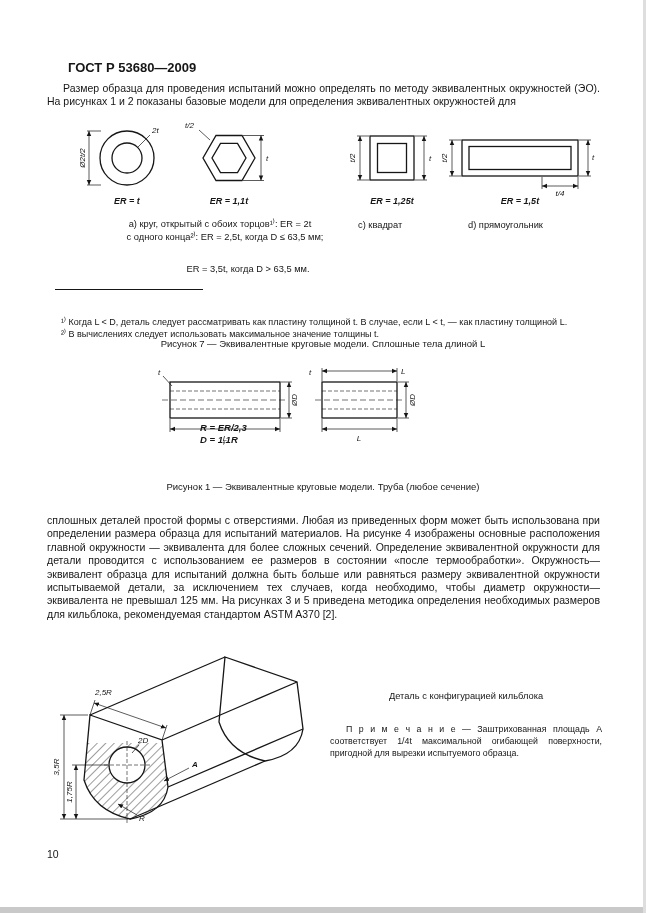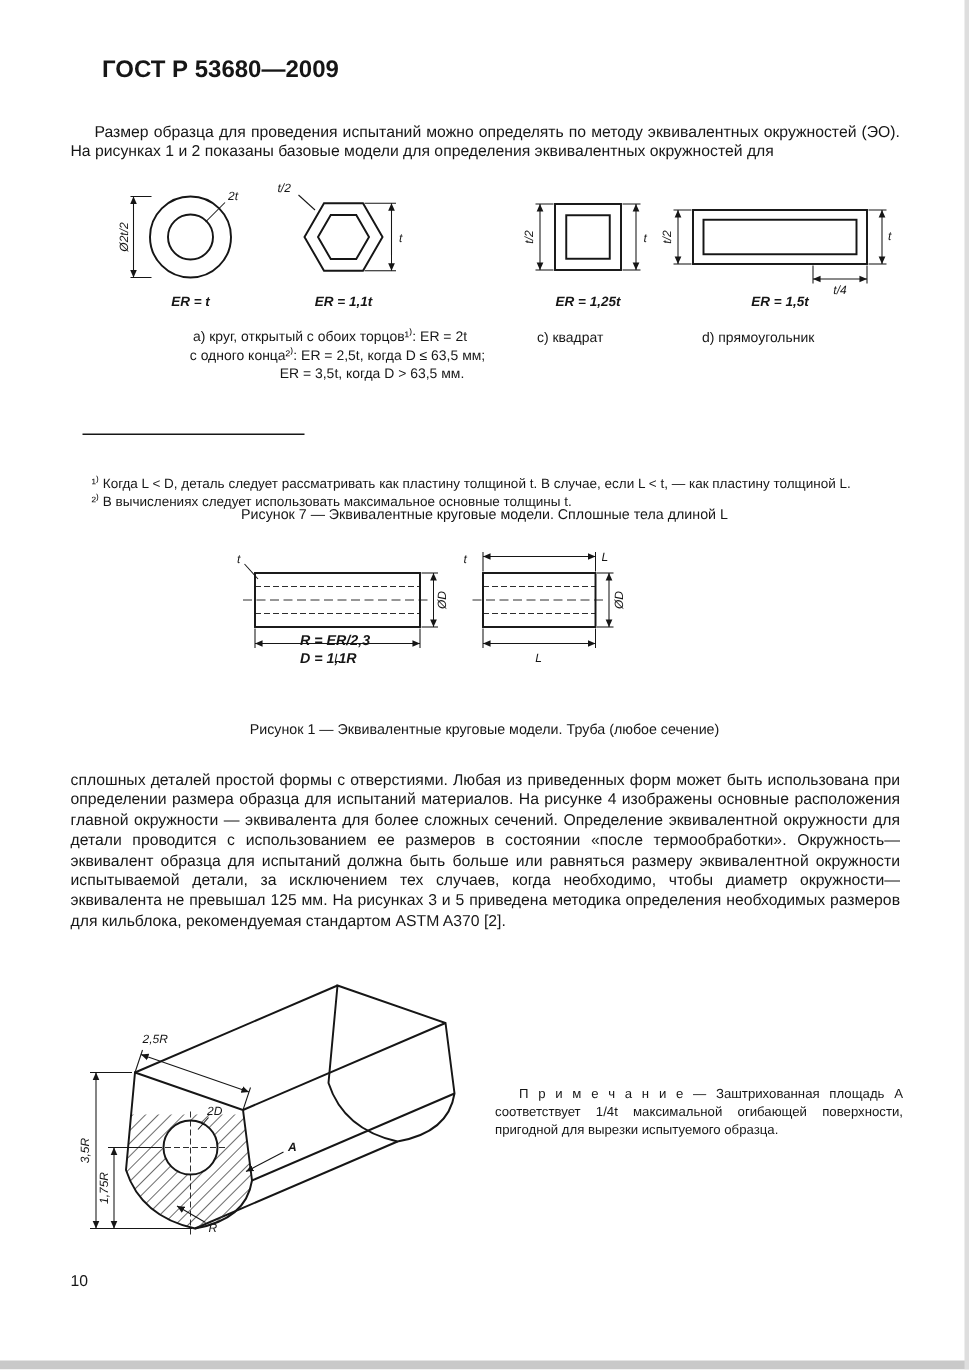--- a/index.html
+++ b/index.html
@@ -1,32 +1,32 @@
 <!DOCTYPE html>
 <html><head>
 <meta charset="utf-8">
 <style>
   html,body{margin:0;padding:0;}
   body{
     width:646px;height:913px;background:#ffffff;position:relative;
     font-family:"Liberation Sans", sans-serif;color:#161616;overflow:hidden;
   }
   .abs{position:absolute;}
-  .doc-header{left:47px;top:38px;font-size:16px;font-weight:bold;padding-left:21px;}
+  .doc-header{left:47px;top:60px;font-size:13px;font-weight:bold;padding-left:21px;}
   .para{width:553px;font-size:10.5px;line-height:13.4px;text-align:justify;}
   .para.indented{text-indent:16px;}
   .intro{left:47px;top:82px;}
   .bodytext{left:47px;top:514px;}
   .fig1-svg{left:47px;top:114px;}
   .fig2-svg{left:152px;top:362px;}
   .fig3-svg{left:42px;top:645px;}
   .cap{font-size:9.3px;line-height:12.6px;text-align:center;}
   .cap-ab{left:80px;top:218px;width:280px;}
   .cap-ab .ln2{padding-left:10px;}
-  .cap-ab .ln3{padding-left:56px;}
+  .cap-ab .ln3{padding-left:56px;margin-top:20px;}
   .cap-c{left:358px;top:219px;}
   .cap-d{left:468px;top:219px;}
   .fn-sep{left:55px;top:289px;width:148px;border-top:1px solid #161616;height:0;}
   .footnotes{left:47px;top:295px;width:553px;font-size:9px;line-height:11.6px;margin-top:22px;}
   .footnotes div{text-indent:14px;text-align:justify;}
   .figcap{left:0;top:338px;width:646px;text-align:center;font-size:9.5px;}
   .figcap2{left:0;top:481px;width:646px;text-align:center;font-size:9.5px;}
   .formulas{left:200px;top:422px;width:100px;font-size:9.5px;
     font-style:italic;font-weight:bold;line-height:11.5px;}
   .fig3cap{left:330px;top:690px;width:272px;text-align:center;font-size:9.3px;line-height:12.5px;}
@@ -118,21 +118,21 @@
   <div class="ln1">a) круг, открытый с обоих торцов¹⁾: ER = 2t</div>
   <div class="ln2">с одного конца²⁾: ER = 2,5t, когда D ≤ 63,5 мм;</div>
   <div class="ln3">ER = 3,5t, когда D &gt; 63,5 мм.</div>
 </div>
 <div class="abs cap cap-c">c) квадрат</div>
 <div class="abs cap cap-d">d) прямоугольник</div>
 
 <div class="abs fn-sep"></div>
 <div class="abs footnotes">
   <div>¹⁾ Когда L &lt; D, деталь следует рассматривать как пластину толщиной t. В случае, если L &lt; t, — как пластину толщиной L.</div>
-  <div>²⁾ В вычислениях следует использовать максимальное основные толщины t.</div>
+  <div>²⁾ В вычислениях следует использовать максимальное значение толщины t.</div>
 </div>
 
 <div class="abs figcap">Рисунок 7 — Эквивалентные круговые модели.  Сплошные тела длиной L</div>
 
 <svg class="abs fig2-svg" width="280" height="82" viewBox="0 0 280 82">
   <defs>
     <marker id="a2" viewBox="0 0 10 10" refX="9" refY="5" markerWidth="8" markerHeight="8" orient="auto-start-reverse">
       <path d="M0,1 L9,5 L0,9 z" fill="#161616"></path>
     </marker>
   </defs>
@@ -236,19 +236,20 @@
 
     <line class="thin" x1="147" y1="123" x2="122" y2="136" marker-end="url(#a3)"></line>
     <text class="dim" x="150" y="122" font-weight="bold">A</text>
 
     <line class="thin" x1="95" y1="170" x2="76" y2="159" marker-end="url(#a3)"></line>
     <text class="dim" x="97" y="176">R</text>
   </g>
 </svg>
 
 <div class="abs fig3cap">
+  <div>Деталь с конфигурацией кильблока</div>
 </div>
 <div class="abs note">П р и м е ч а н и е — Заштрихованная площадь А соответствует 1/4t максимальной огибающей поверхности, пригодной для вырезки испытуемого образца.</div>
 
 <div class="abs pagenum">10</div>
 
 <div class="abs edge-b"></div>
 <div class="abs edge-r"></div>
 
 </body></html>

